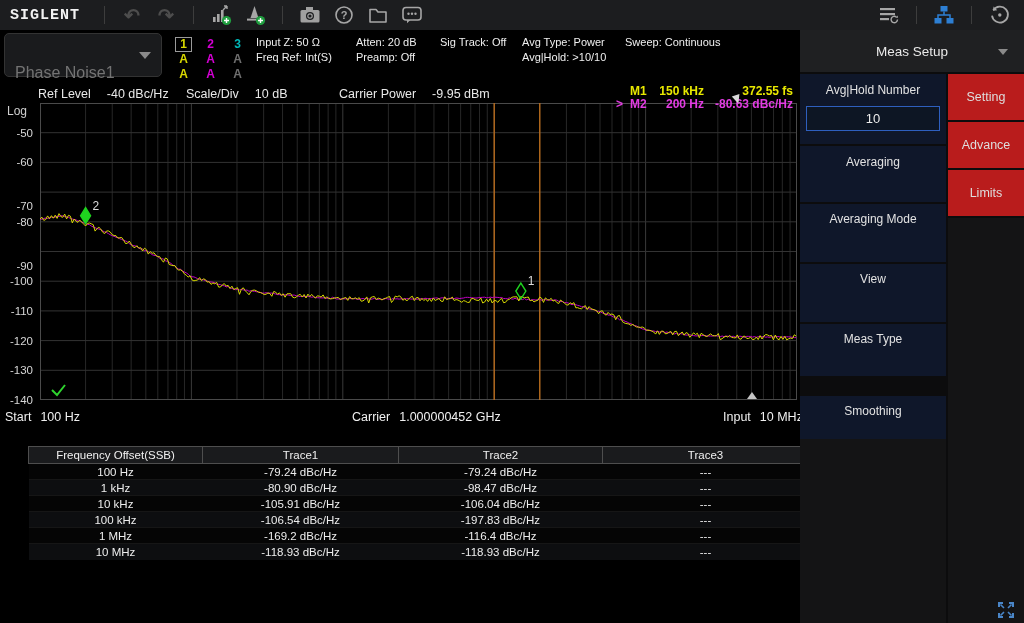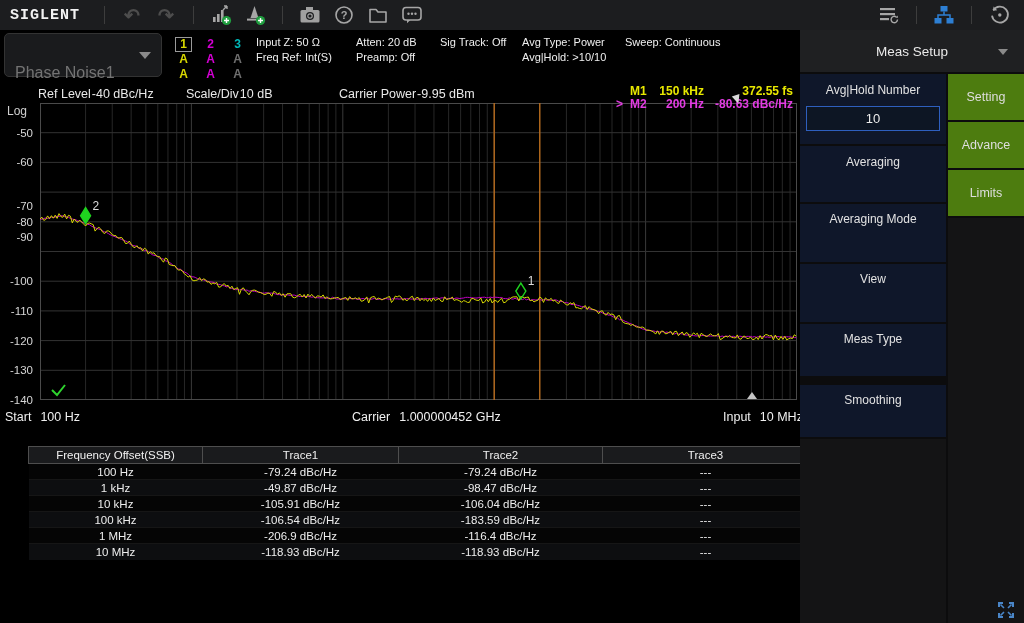--- a/index.html
+++ b/index.html
@@ -29,21 +29,21 @@
   .trace-num{display:inline-block;font-size:12px;font-weight:700;line-height:13px;padding:0 4px;border:1px solid transparent;}
   .trace-num.sel{border-color:#9a9a9a;}
   .trace-a{font-size:12px;font-weight:700;line-height:15px;}
   .info-blocks{position:absolute;left:256px;top:5px;display:flex;}
   .info-block{font-size:11px;line-height:15px;color:#efefef;}
   .info-block div{white-space:nowrap;}
 
   
   .chart-region{position:absolute;left:0;top:82px;width:800px;height:364px;background:#000;}
   .ch-head{position:absolute;top:5px;font-size:12.5px;color:#e8e8e8;white-space:nowrap;}
-  .ch-head .val{margin-left:1px;}
+  .ch-head .val{margin-left:16px;}
   .mrow{position:absolute;height:13px;font-size:12px;font-weight:700;line-height:13px;z-index:5;}
   .m1{color:#e8e800;} .m2{color:#e23ce2;}
   .log-label{position:absolute;left:7px;top:22px;font-size:12px;color:#cfcfcf;}
   .ytick{position:absolute;left:0;width:33px;text-align:right;font-size:11.5px;color:#d6d6d6;height:14px;line-height:14px;}
   #plot{position:absolute;left:40px;top:21px;width:757px;height:297px;display:block;}
   .xlab{position:absolute;top:328px;font-size:12.5px;color:#f0f0f0;white-space:nowrap;}
   .xlab .val{margin-left:9px;}
   .cursor{position:absolute;left:733px;top:13px;width:0;height:0;z-index:6;
           border-left:4px solid transparent;border-right:4px solid transparent;border-top:9px solid #d8d8d8;
           transform:rotate(-18deg);}
@@ -67,21 +67,21 @@
   .s-box{position:absolute;left:6px;width:134px;height:25px;background:#2c2d2f;
          display:flex;align-items:center;justify-content:center;font-size:12.5px;color:#ececec;cursor:pointer;}
   .s-box .dd-caret{top:10px;right:7px;border-left-width:4.5px;border-right-width:4.5px;border-top-width:5.5px;}
   .s-input{background:#0d1624;border:1px solid #2e5fbe;font-size:13px;}
   .toggle{position:absolute;left:6px;width:134px;height:24px;display:flex;}
   .toggle .on{flex:1;background:#2e63b8;color:#fff;display:flex;align-items:center;justify-content:center;
               font-size:12.5px;cursor:pointer;}
   .toggle .off{flex:1;background:#343537;color:#dadada;display:flex;align-items:center;justify-content:center;
                font-size:12.5px;cursor:pointer;}
   .tabs{position:absolute;left:148px;top:44px;width:76px;}
-  .tab{height:46px;background:#4d7c0f;margin-bottom:2px;display:flex;align-items:center;justify-content:center;
+  .tab{height:46px;background:#b91c1c;margin-bottom:2px;display:flex;align-items:center;justify-content:center;
        font-size:12.5px;color:#dedede;cursor:pointer;}
   .p-rest{position:absolute;left:0;top:409px;width:146px;height:184px;background:#141415;}
   .p-rest2{position:absolute;left:148px;top:188px;width:76px;height:405px;background:#141415;}
   .expand{position:absolute;left:198px;top:572px;width:16px;height:16px;cursor:pointer;}
 </style>
 </head>
 <body>
 
 <div class="screen">
 
@@ -238,21 +238,21 @@
     <div class="mrow m2" style="left:630px;top:16px;width:26px">M2</div>
     <div class="mrow m2" style="left:658px;top:16px;width:46px;text-align:right">200 Hz</div>
     <div class="mrow m2" style="left:691px;top:16px;width:102px;text-align:right">-80.63 dBc/Hz</div>
 
     <div class="log-label">Log</div>
     <div id="yticks">
         <div class="ytick" style="top: 43.7px;">-50</div>
         <div class="ytick" style="top: 73.4px;">-60</div>
         <div class="ytick" style="top: 103.1px; margin-top: 14px;">-70</div>
         <div class="ytick" style="top: 132.8px;">-80</div>
-        <div class="ytick" style="top: 148px;">-90</div>
+        <div class="ytick" style="top: 177px;">-90</div>
         <div class="ytick" style="top: 192.2px;">-100</div>
         <div class="ytick" style="top: 221.9px;">-110</div>
         <div class="ytick" style="top: 251.6px;">-120</div>
         <div class="ytick" style="top: 281.3px;">-130</div>
         <div class="ytick" style="top: 311px;">-140</div>
       </div>
 
     <svg id="plot" viewBox="0 0 757 297">
         <line x1="0" y1="0" x2="0" y2="297" stroke="#3a3a3a" stroke-width="1"></line>
         <line x1="45.57594134352676" y1="0" x2="45.57594134352676" y2="297" stroke="#272727" stroke-width="1"></line>
@@ -353,39 +353,39 @@
       </thead>
     <tbody>
         <tr class="odd">
           <td>100 Hz</td>
           <td>-79.24 dBc/Hz</td>
           <td>-79.24 dBc/Hz</td>
           <td>---</td>
         </tr>
         <tr class="even">
           <td>1 kHz</td>
-          <td>-49.87 dBc/Hz</td>
+          <td>-80.90 dBc/Hz</td>
           <td>-98.47 dBc/Hz</td>
           <td>---</td>
         </tr>
         <tr class="odd">
           <td>10 kHz</td>
           <td>-105.91 dBc/Hz</td>
           <td>-106.04 dBc/Hz</td>
           <td>---</td>
         </tr>
         <tr class="even">
           <td>100 kHz</td>
           <td>-106.54 dBc/Hz</td>
-          <td>-183.59 dBc/Hz</td>
+          <td>-197.83 dBc/Hz</td>
           <td>---</td>
         </tr>
         <tr class="odd">
           <td>1 MHz</td>
-          <td>-206.9 dBc/Hz</td>
+          <td>-169.2 dBc/Hz</td>
           <td>-116.4 dBc/Hz</td>
           <td>---</td>
         </tr>
         <tr class="even">
           <td>10 MHz</td>
           <td>-118.93 dBc/Hz</td>
           <td>-118.93 dBc/Hz</td>
           <td>---</td>
         </tr>
       </tbody>
@@ -424,21 +424,21 @@
         <span>Decade Table</span>
         <div class="dd-caret"></div>
       </div>
     </div>
 
     <div class="section" style="top:294px;height:52px">
       <div class="s-label" style="padding-top:8px">Meas Type</div>
 
     </div>
 
-    <div class="section" style="top:355px;height:52px">
+    <div class="section" style="top:366px;height:44px">
       <div class="s-label" style="padding-top:8px">Smoothing</div>
 
     </div>
 
     <div class="p-rest"></div>
     <div class="p-rest2"></div>
     <div class="tabs" id="ptabs">
         <div class="tab">Setting</div>
         <div class="tab">Advance</div>
         <div class="tab">Limits</div>

